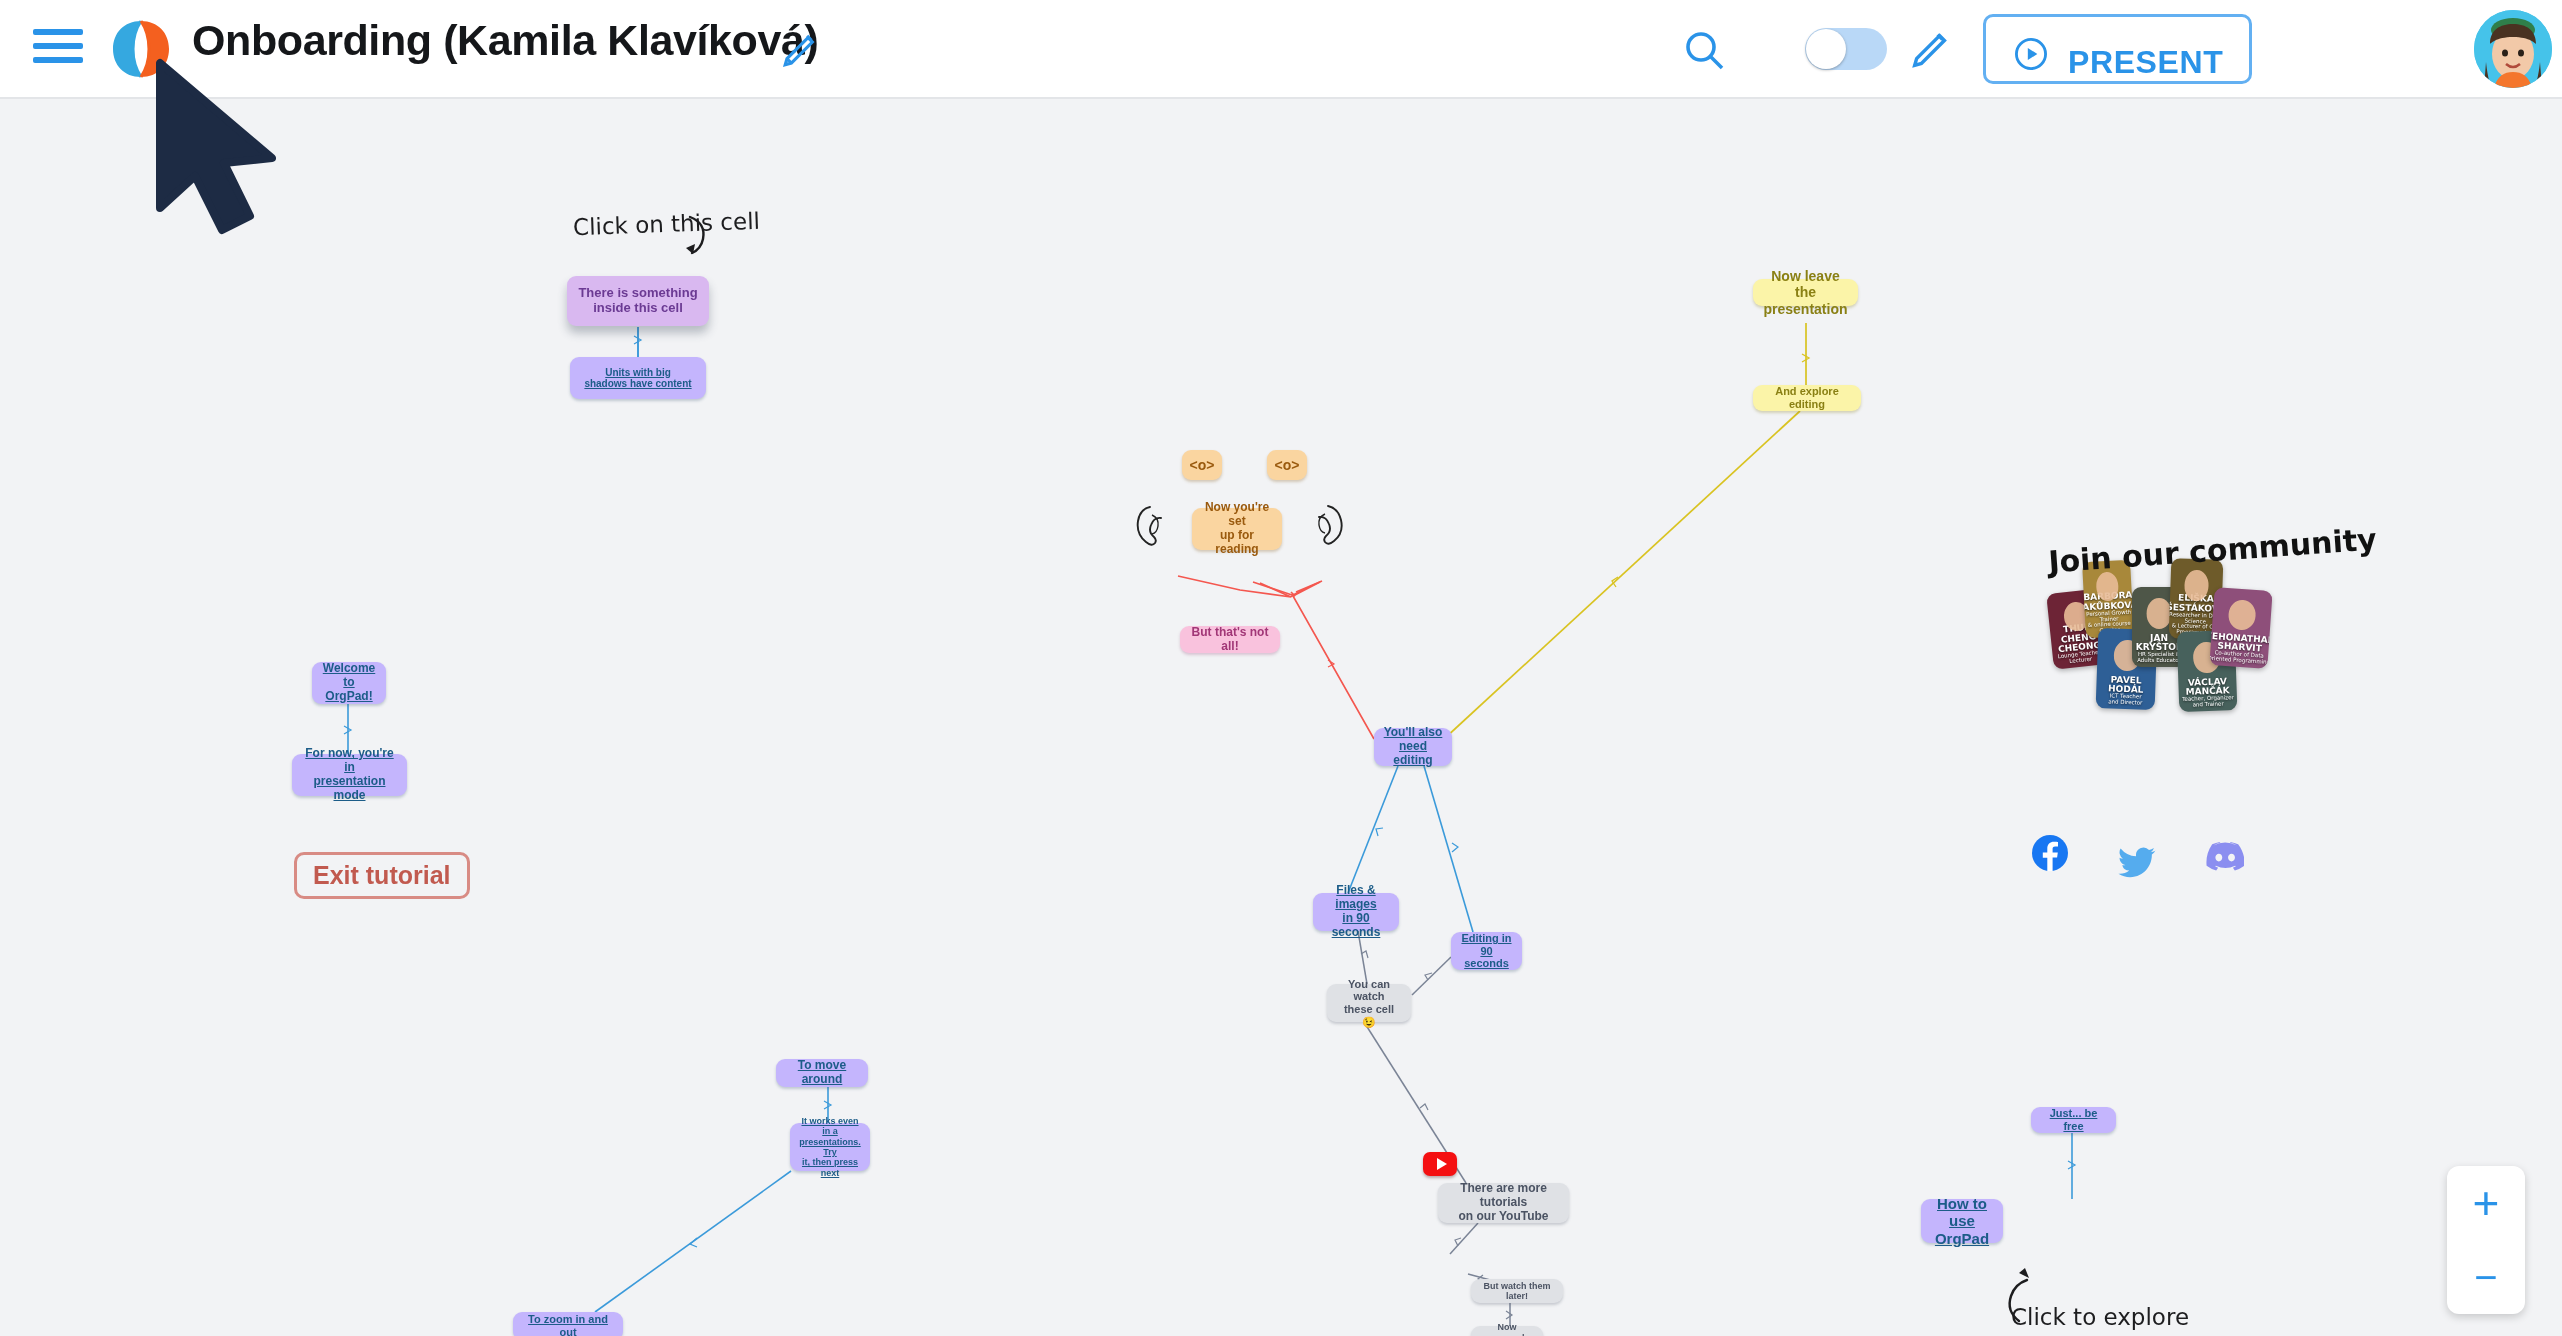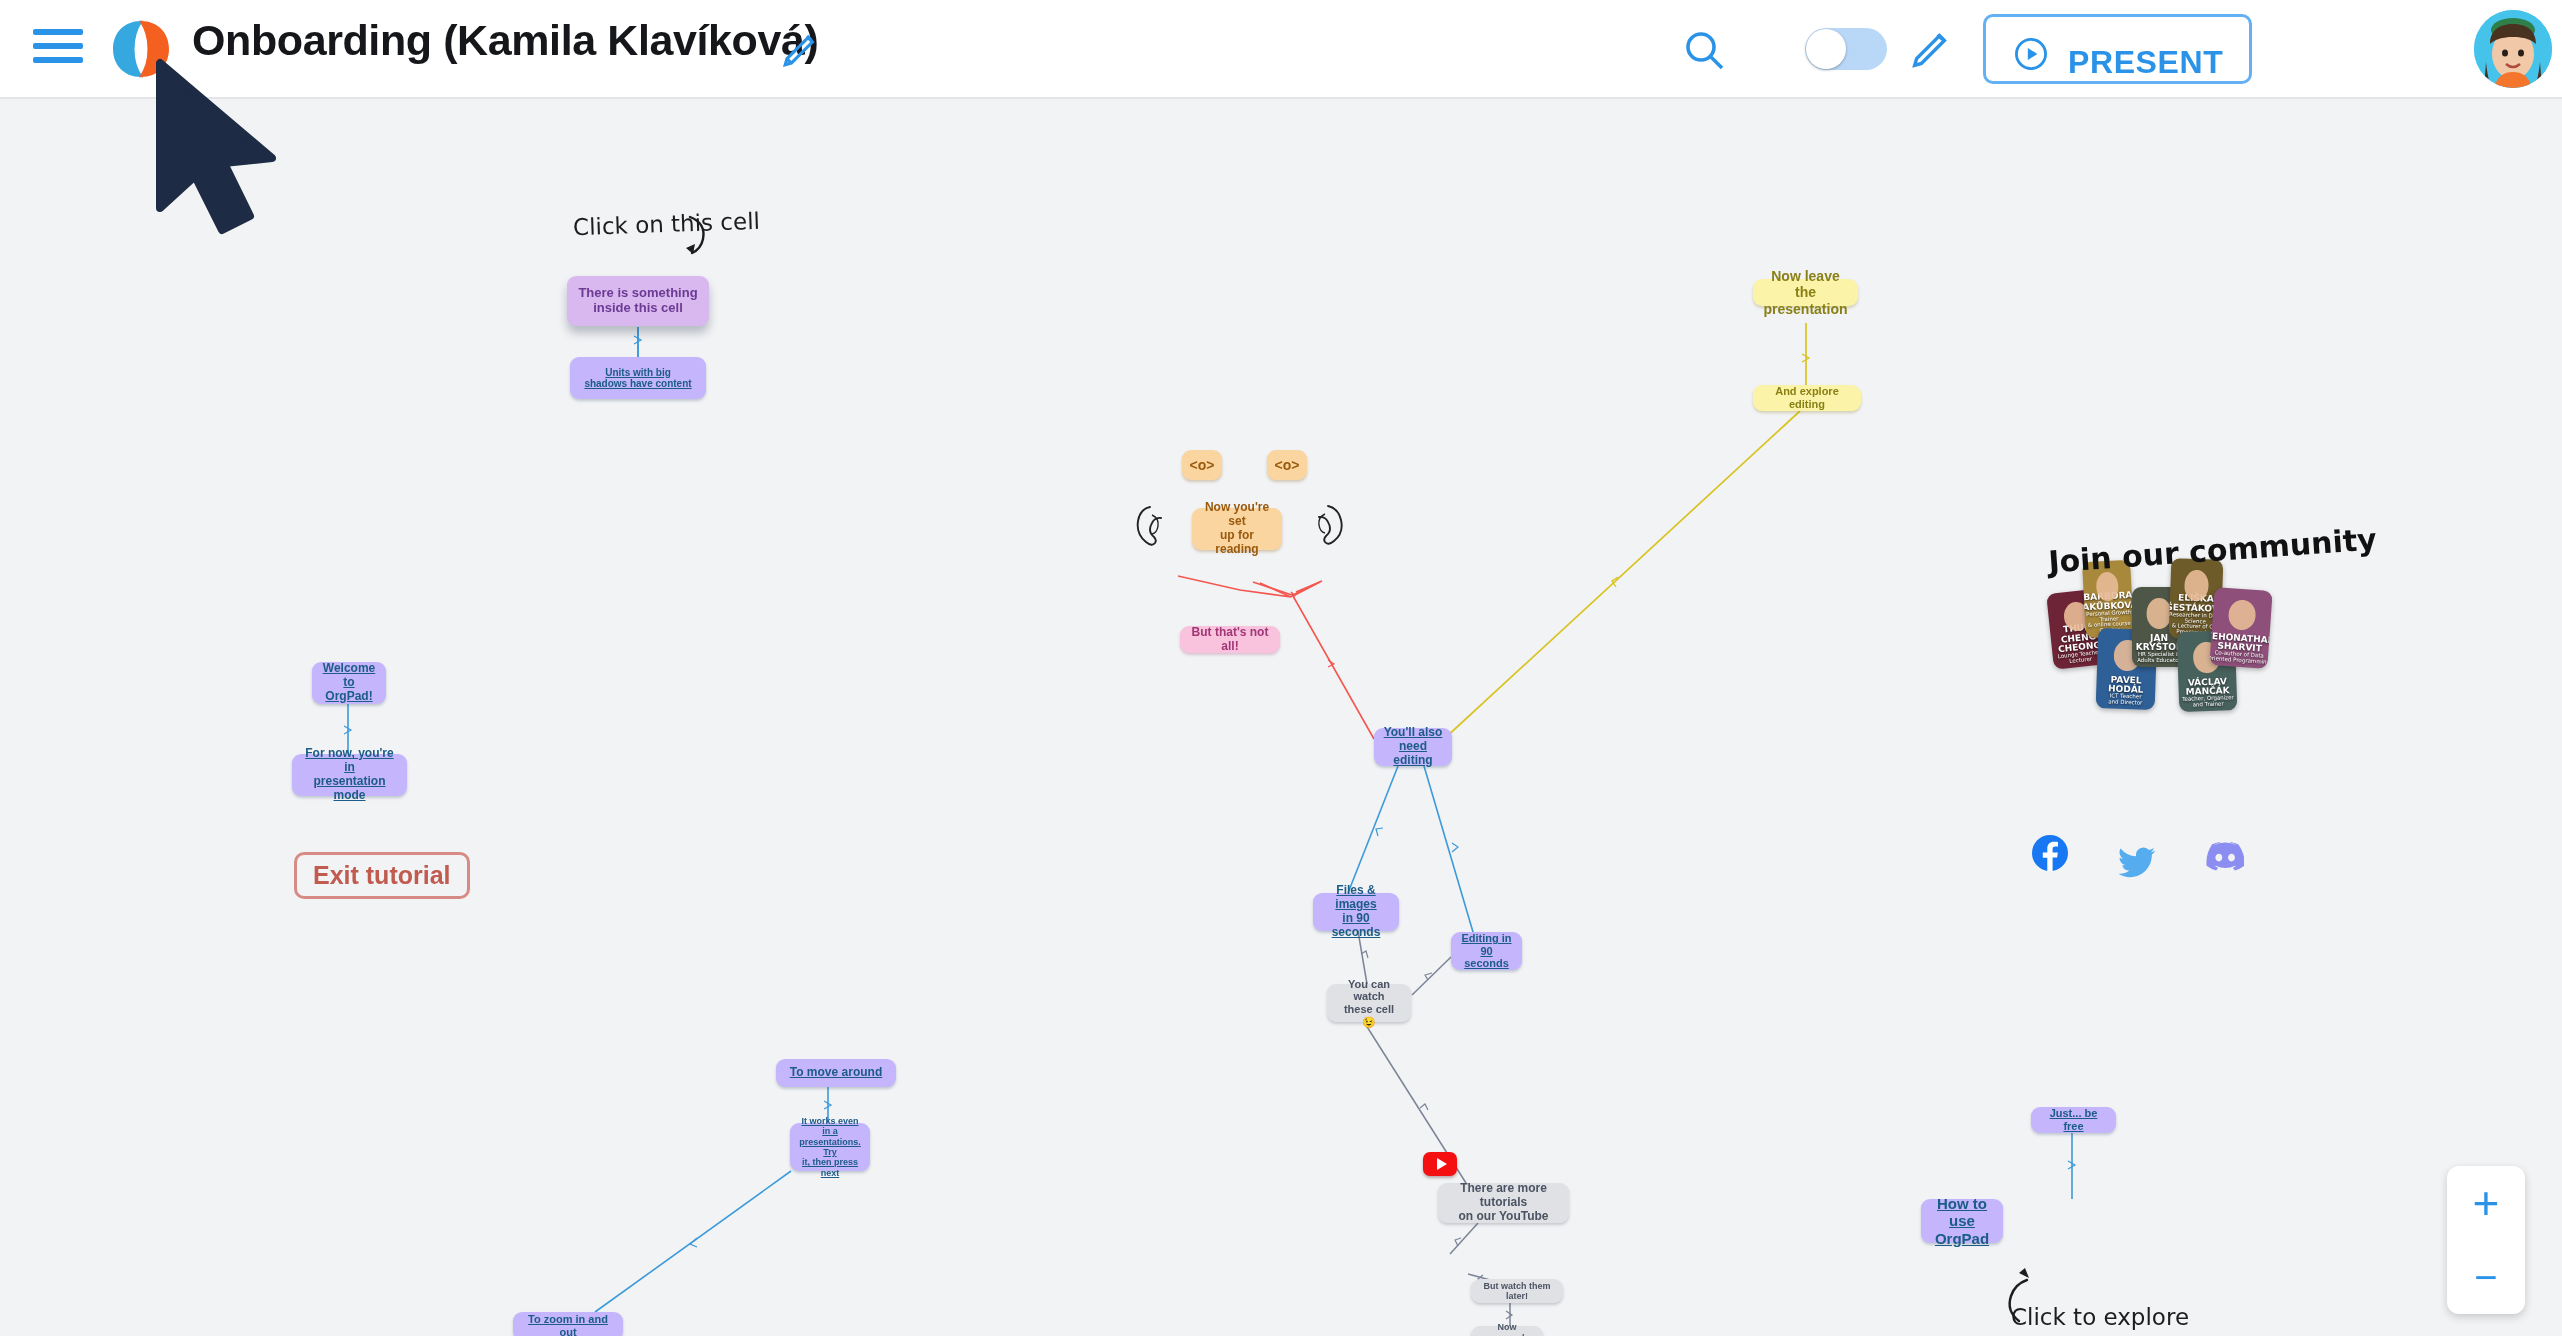--- a/index.html
+++ b/index.html
@@ -337,21 +337,21 @@
 
   <div id="cell-layer">
       <div class="cell c-purple c-deep" style="left: 567px; top: 177px; width: 142px; height: 50px; font-size: 13px;">There is something
 inside this cell</div>
       <div class="cell c-blue" style="left: 570px; top: 258px; width: 136px; height: 42px; font-size: 10px;">Units with big
 shadows have content</div>
       <div class="cell c-blue" style="left: 312px; top: 563px; width: 74px; height: 42px; font-size: 12px;">Welcome
 to OrgPad!</div>
       <div class="cell c-blue" style="left: 292px; top: 655px; width: 115px; height: 42px; font-size: 12px;">For now, you're in
 presentation mode</div>
-      <div class="cell c-blue" style="left: 776px; top: 960px; width: 120px; height: 28px; font-size: 12px;">To move around</div>
+      <div class="cell c-blue" style="left: 776px; top: 960px; width: 92px; height: 28px; font-size: 12px;">To move around</div>
       <div class="cell c-blue" style="left: 790px; top: 1024px; width: 80px; height: 48px; font-size: 9px;">It works even in a
 presentations. Try
 it, then press next</div>
       <div class="cell c-blue" style="left: 513px; top: 1213px; width: 110px; height: 28px; font-size: 11px;">To zoom in and out</div>
       <div class="cell c-orange" style="left: 1182px; top: 351px; width: 40px; height: 30px; font-size: 14px;">&lt;o&gt;</div>
       <div class="cell c-orange" style="left: 1267px; top: 351px; width: 40px; height: 30px; font-size: 14px;">&lt;o&gt;</div>
       <div class="cell c-orange" style="left: 1192px; top: 409px; width: 90px; height: 42px; font-size: 12px;">Now you're set
 up for reading</div>
       <div class="cell c-pink" style="left: 1180px; top: 527px; width: 100px; height: 27px; font-size: 12px;">But that's not all!</div>
       <div class="cell c-blue" style="left: 1374px; top: 629px; width: 78px; height: 38px; font-size: 12px;">You'll also

